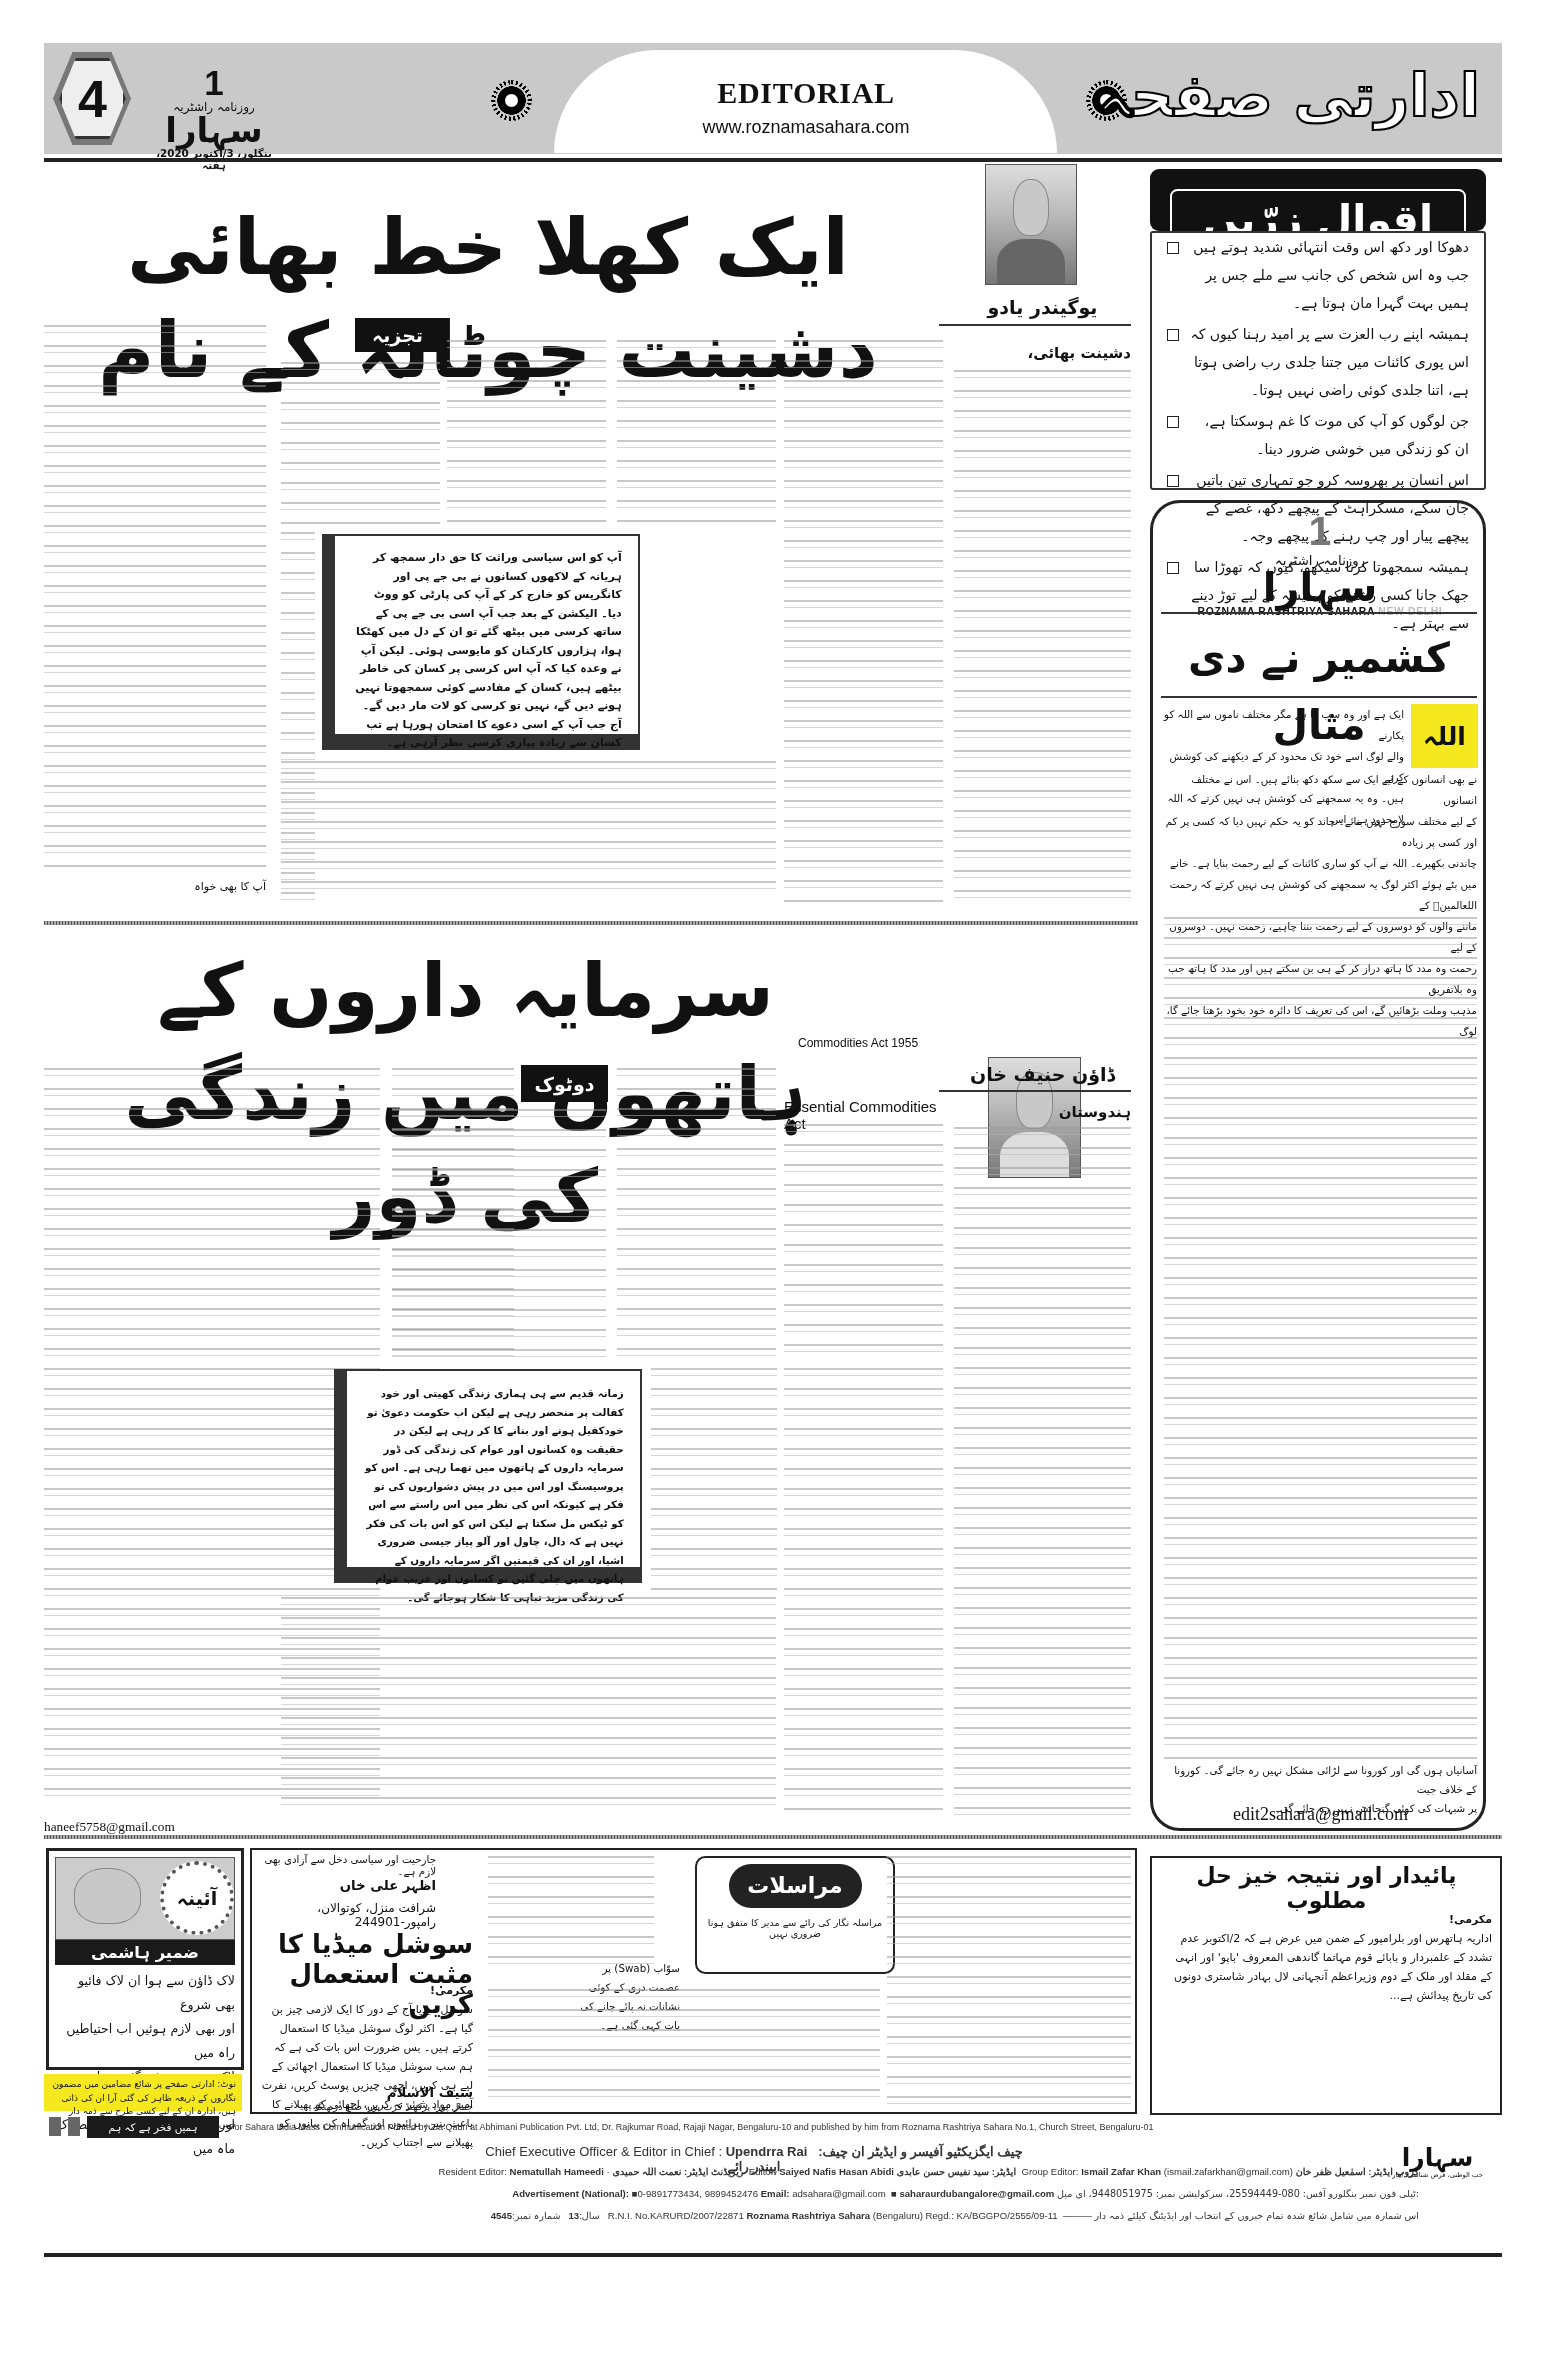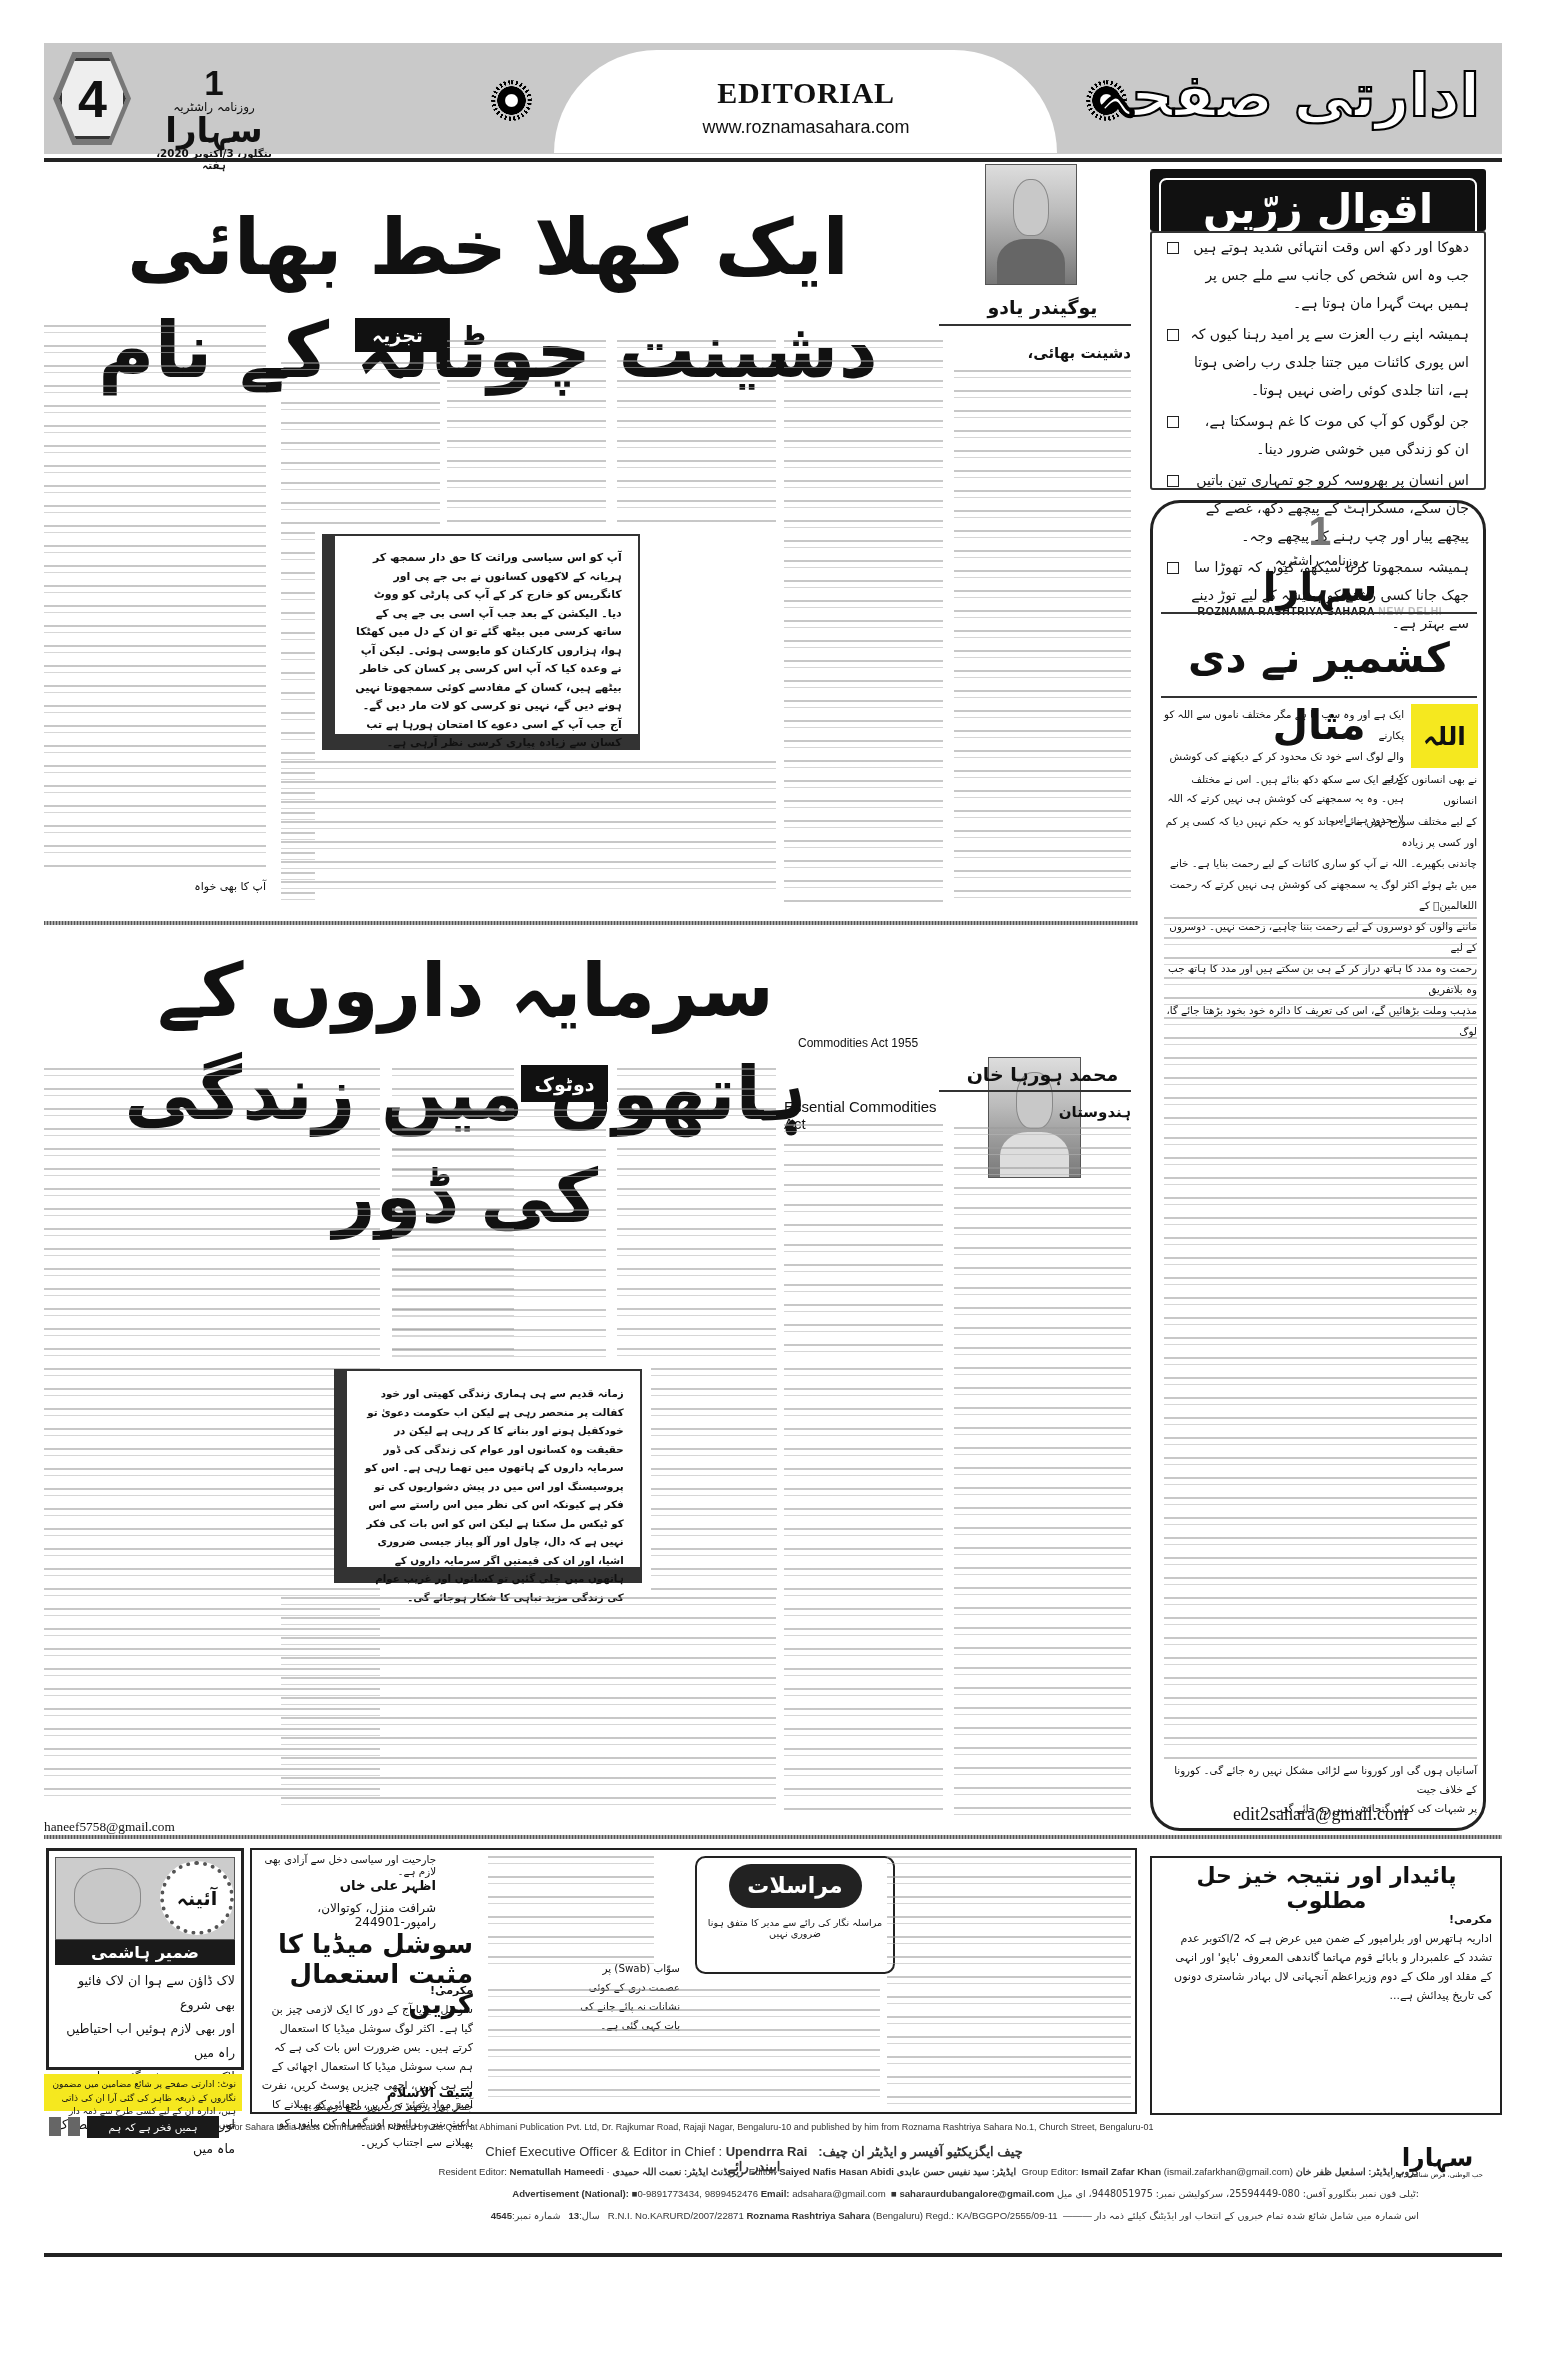--- a/index.html
+++ b/index.html
@@ -23,21 +23,21 @@
   .rule-dotted { height: 4.4px; background: repeating-linear-gradient(90deg,#555 0 1.5px,#aaa 1.5px 3px); }
   .headline { font-size: 77px; font-weight: 900; line-height: 103px; }
   .col-text { font-size: 11px; line-height: 20px; color:#222; overflow:hidden; }
   .col-text::before { content:""; display:block; height: 100%; background: repeating-linear-gradient(180deg, #9a9a9a 0 2.2px, transparent 2.2px 6.7px, #b5b5b5 6.7px 8.1px, transparent 8.1px 20px); opacity:.55; }
   .pullquote { border: 2.2px solid #333; border-left-width: 13.3px; border-bottom-width: 16.3px; background:#fff; padding: 13.3px 16.3px; font-size: 18px; line-height: 30px; font-weight: bold; }
   .tag-box { background:#111; color:#fff; font-weight:bold; font-size: 19px; display:flex; align-items:center; justify-content:center; }
   .photo { border: 1.5px solid #555; background: linear-gradient(180deg,#ddd 0%,#bbb 40%,#777 100%); position:relative; overflow:hidden; }
   .photo .head { position:absolute; left: 30%; top: 12%; width: 40%; height: 48%; border-radius: 45% 45% 40% 40%; background:#c8c8c8; border: 1.5px solid #888; }
   .photo .body { position:absolute; left: 12%; top: 62%; width: 76%; height: 50%; border-radius: 40% 40% 0 0; background:#666; }
   .byline { font-size: 19px; font-weight: bold; text-align:center; }
-  .quotes-title { background:#111; border-radius: 3px; padding: 9px; }
+  .quotes-title { background:#111; border-radius: 9px; padding: 20px; }
   .quotes-title-inner { border: 2.2px solid #fff; border-radius: 7.4px; color:#fff; font-size: 41px; font-weight: 900; text-align:center; line-height: 59px; }
   .quotes-box { border: 2.2px solid #333; border-radius: 3px; padding: 0 15px; }
   .quote-item { display:flex; flex-direction: row-reverse; gap: 9px; font-size: 14px; line-height: 28px; margin-bottom: 3px; }
   .checkbox { width: 12px; height: 12px; border: 1.5px solid #222; margin-top: 9px; flex: 0 0 12px; }
   .rounded-box { border: 3px solid #222; border-radius: 44px; }
   .allah-box { background: #f5e81f; width: 67px; height: 64px; display:flex; align-items:center; justify-content:center; font-size: 25px; font-weight: bold; }
   .yellow-note { background: #f5e81f; font-size: 12.6px; line-height: 24px; padding: 6px 10.3px; }
   .footer-text { font-family: "Liberation Sans", sans-serif; font-size: 9.6px; color:#333; }
   .footer-bold { font-family: "Liberation Sans", sans-serif; font-weight: bold; }
 </style>
@@ -146,21 +146,21 @@
   <div>آسانیاں ہوں گی اور کورونا سے لڑائی مشکل نہیں رہ جائے گی۔ کورونا کے خلاف جیت</div>
   <div>پر شبہات کی کوئی گنجائش نہیں رہ جائے گی۔</div>
 </div>
 <div class="abs" style="left:1164px;top:1804px;width:313px;text-align:center;font-family:'Liberation Serif',serif;font-size:18px;">edit2sahara@gmail.com</div>
 
 <div class="abs headline urdu" style="left:59px;top:939px;width:813px;text-align:center;font-size:74px;">سرمایہ داروں کے ہاتھوں میں زندگی کی ڈور</div>
 <div class="abs photo" style="left:988px;top:936px;width:93px;height:121px;">
     <div class="head"></div>
     <div class="body" style="background:#ddd"></div>
   </div>
-<div class="abs byline urdu" style="left:954px;top:1063px;width:177px;">محمد ہورہا خان</div>
+<div class="abs byline urdu" style="left:954px;top:1063px;width:177px;">ڈاؤن حنیف خان</div>
 <div class="abs" style="left:939px;top:1090px;width:192px;height:1.5px;background:#333;"></div>
 <div class="abs urdu" style="left:961px;top:1103px;width:170px;font-size:15px;font-weight:bold;">ہندوستان</div>
 
 <div class="abs col-text" style="left:954px;top:1127px;width:177px;height:688px;"></div>
 <div class="abs" style="left:798px;top:1036px;width:148px;font-family:'Liberation Sans',sans-serif;font-size:12px;">Commodities Act 1955</div>
 <div class="abs" style="left:784px;top:1098px;width:163px;font-family:'Liberation Sans',sans-serif;font-size:15px;">Essential Commodities Act</div>
 <div class="abs col-text" style="left:784px;top:1124px;width:159px;height:237px;"></div>
 <div class="abs col-text" style="left:617px;top:1068px;width:159px;height:292px;"></div>
 <div class="abs tag-box urdu" style="left:521px;top:1065px;width:87px;height:37px;">دوٹوک</div>
 <div class="abs col-text" style="left:392px;top:1068px;width:122px;height:292px;"></div>

